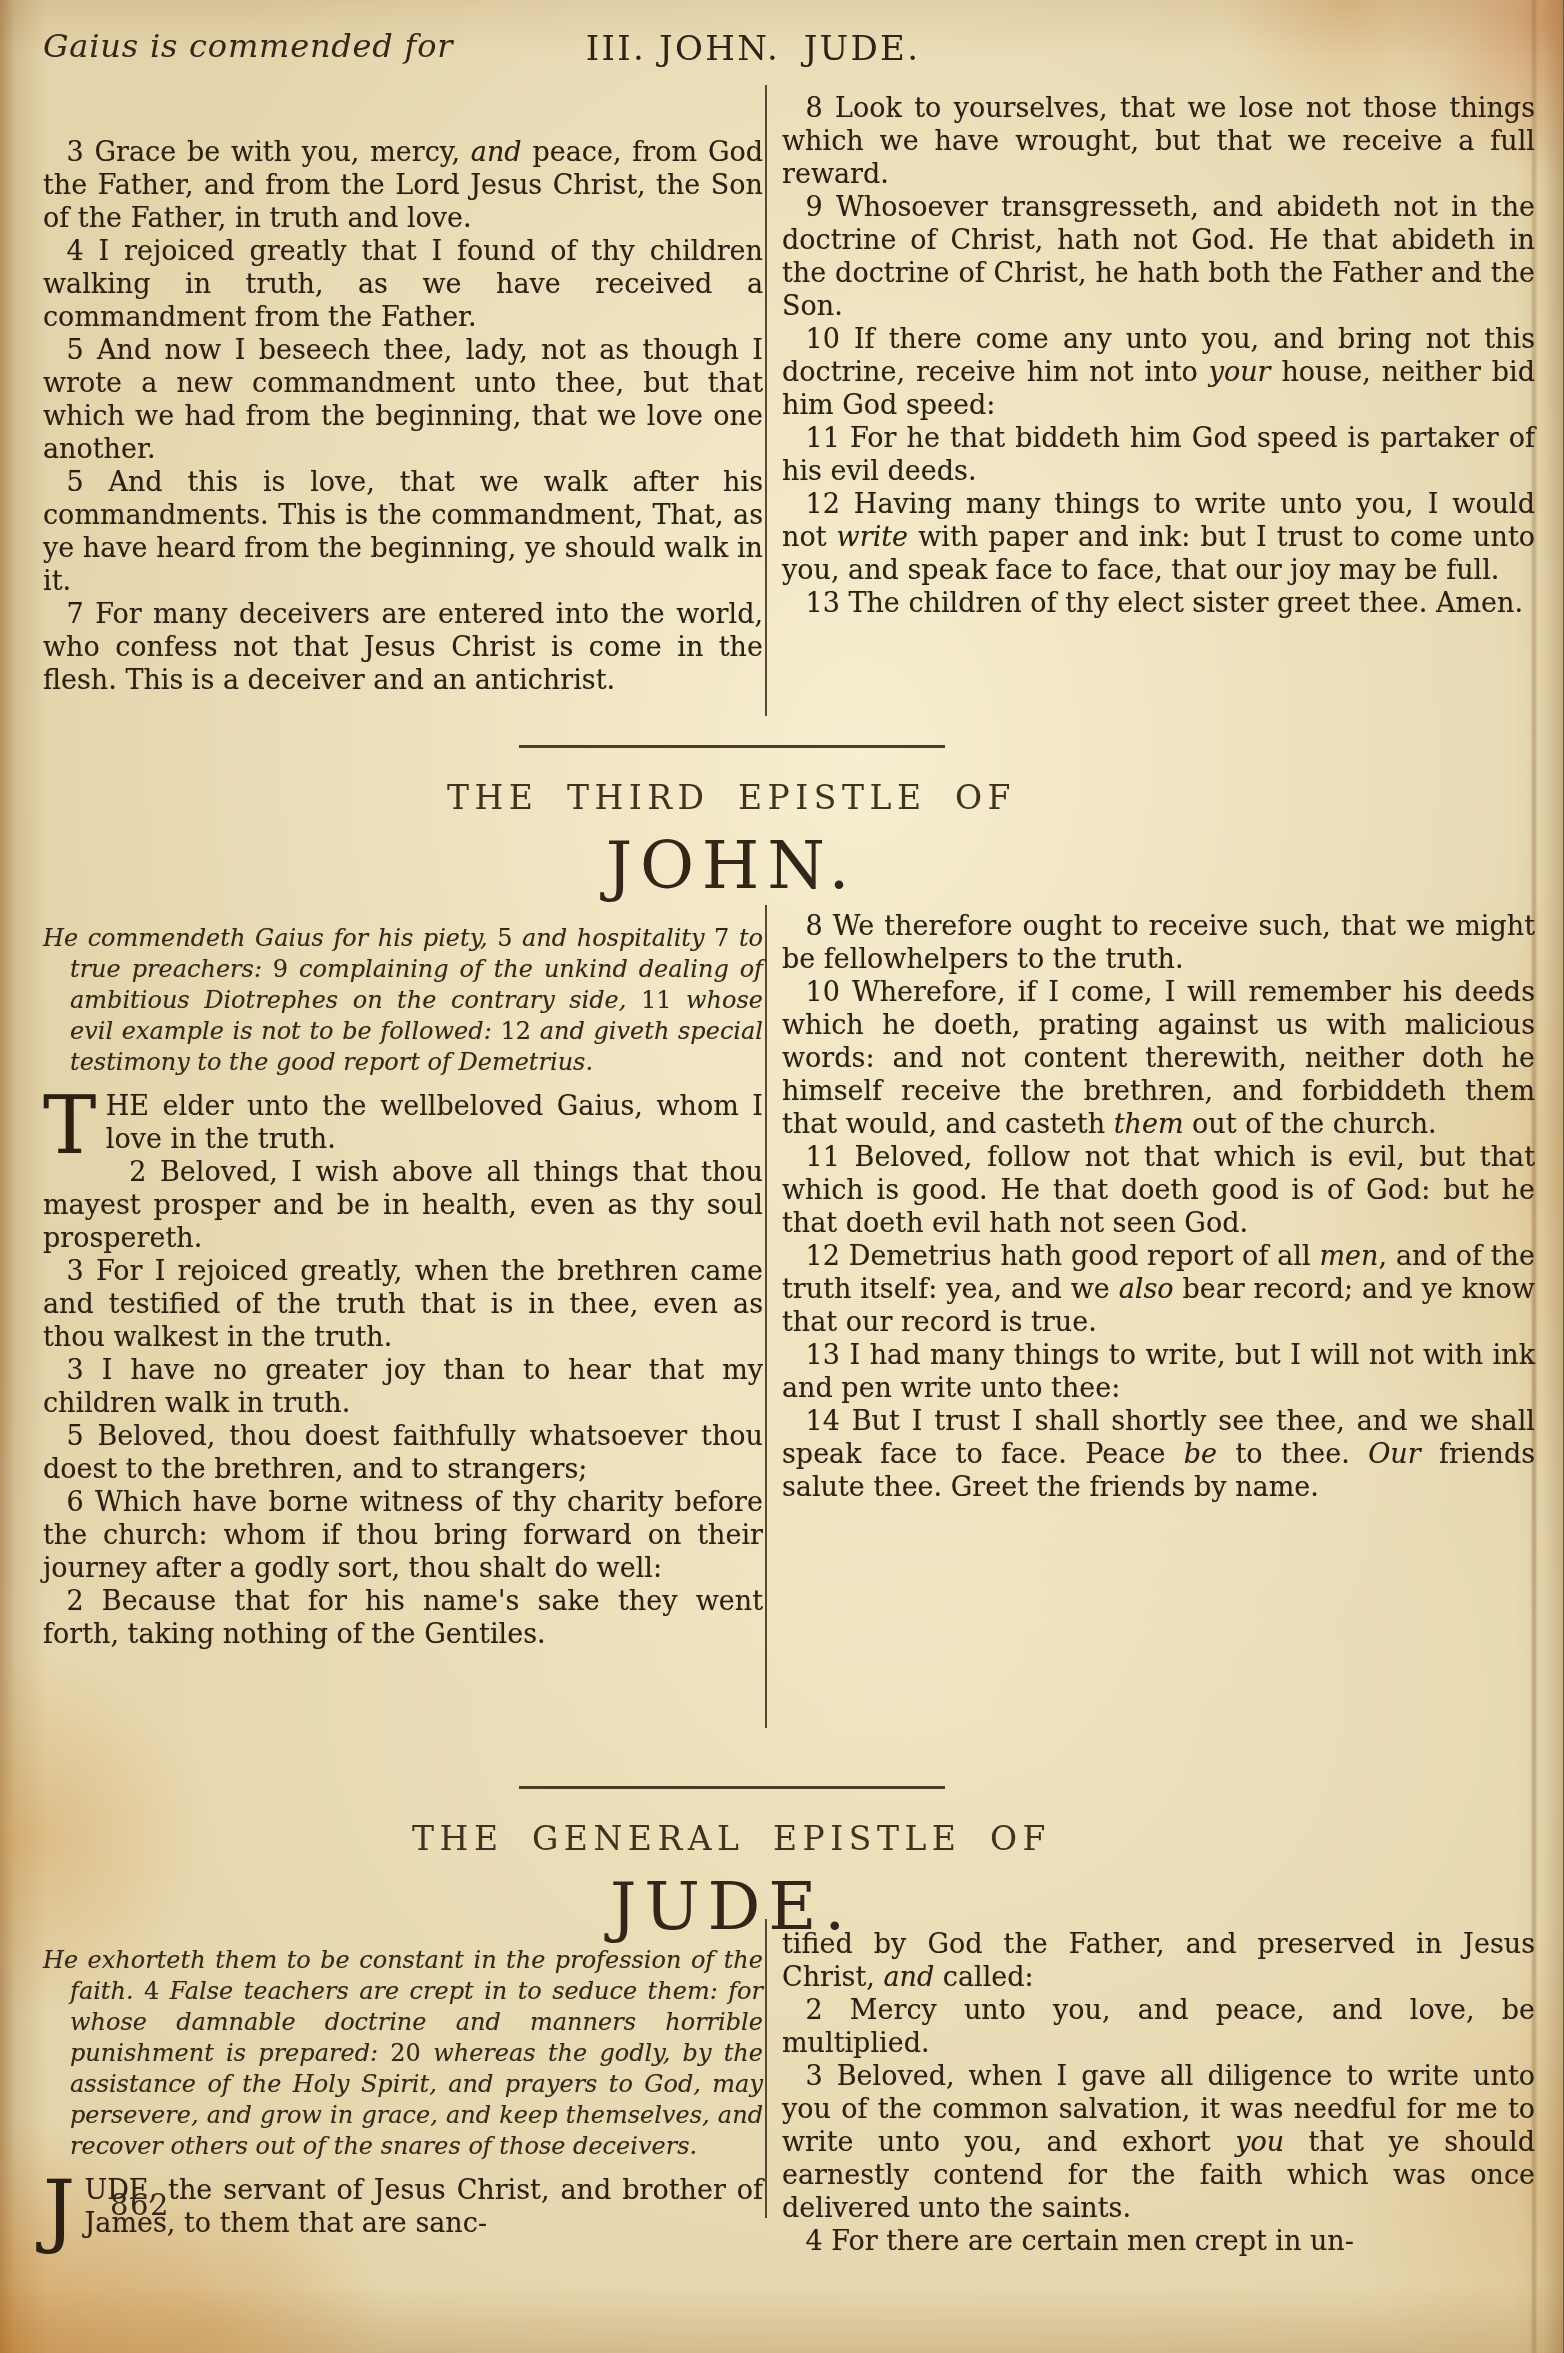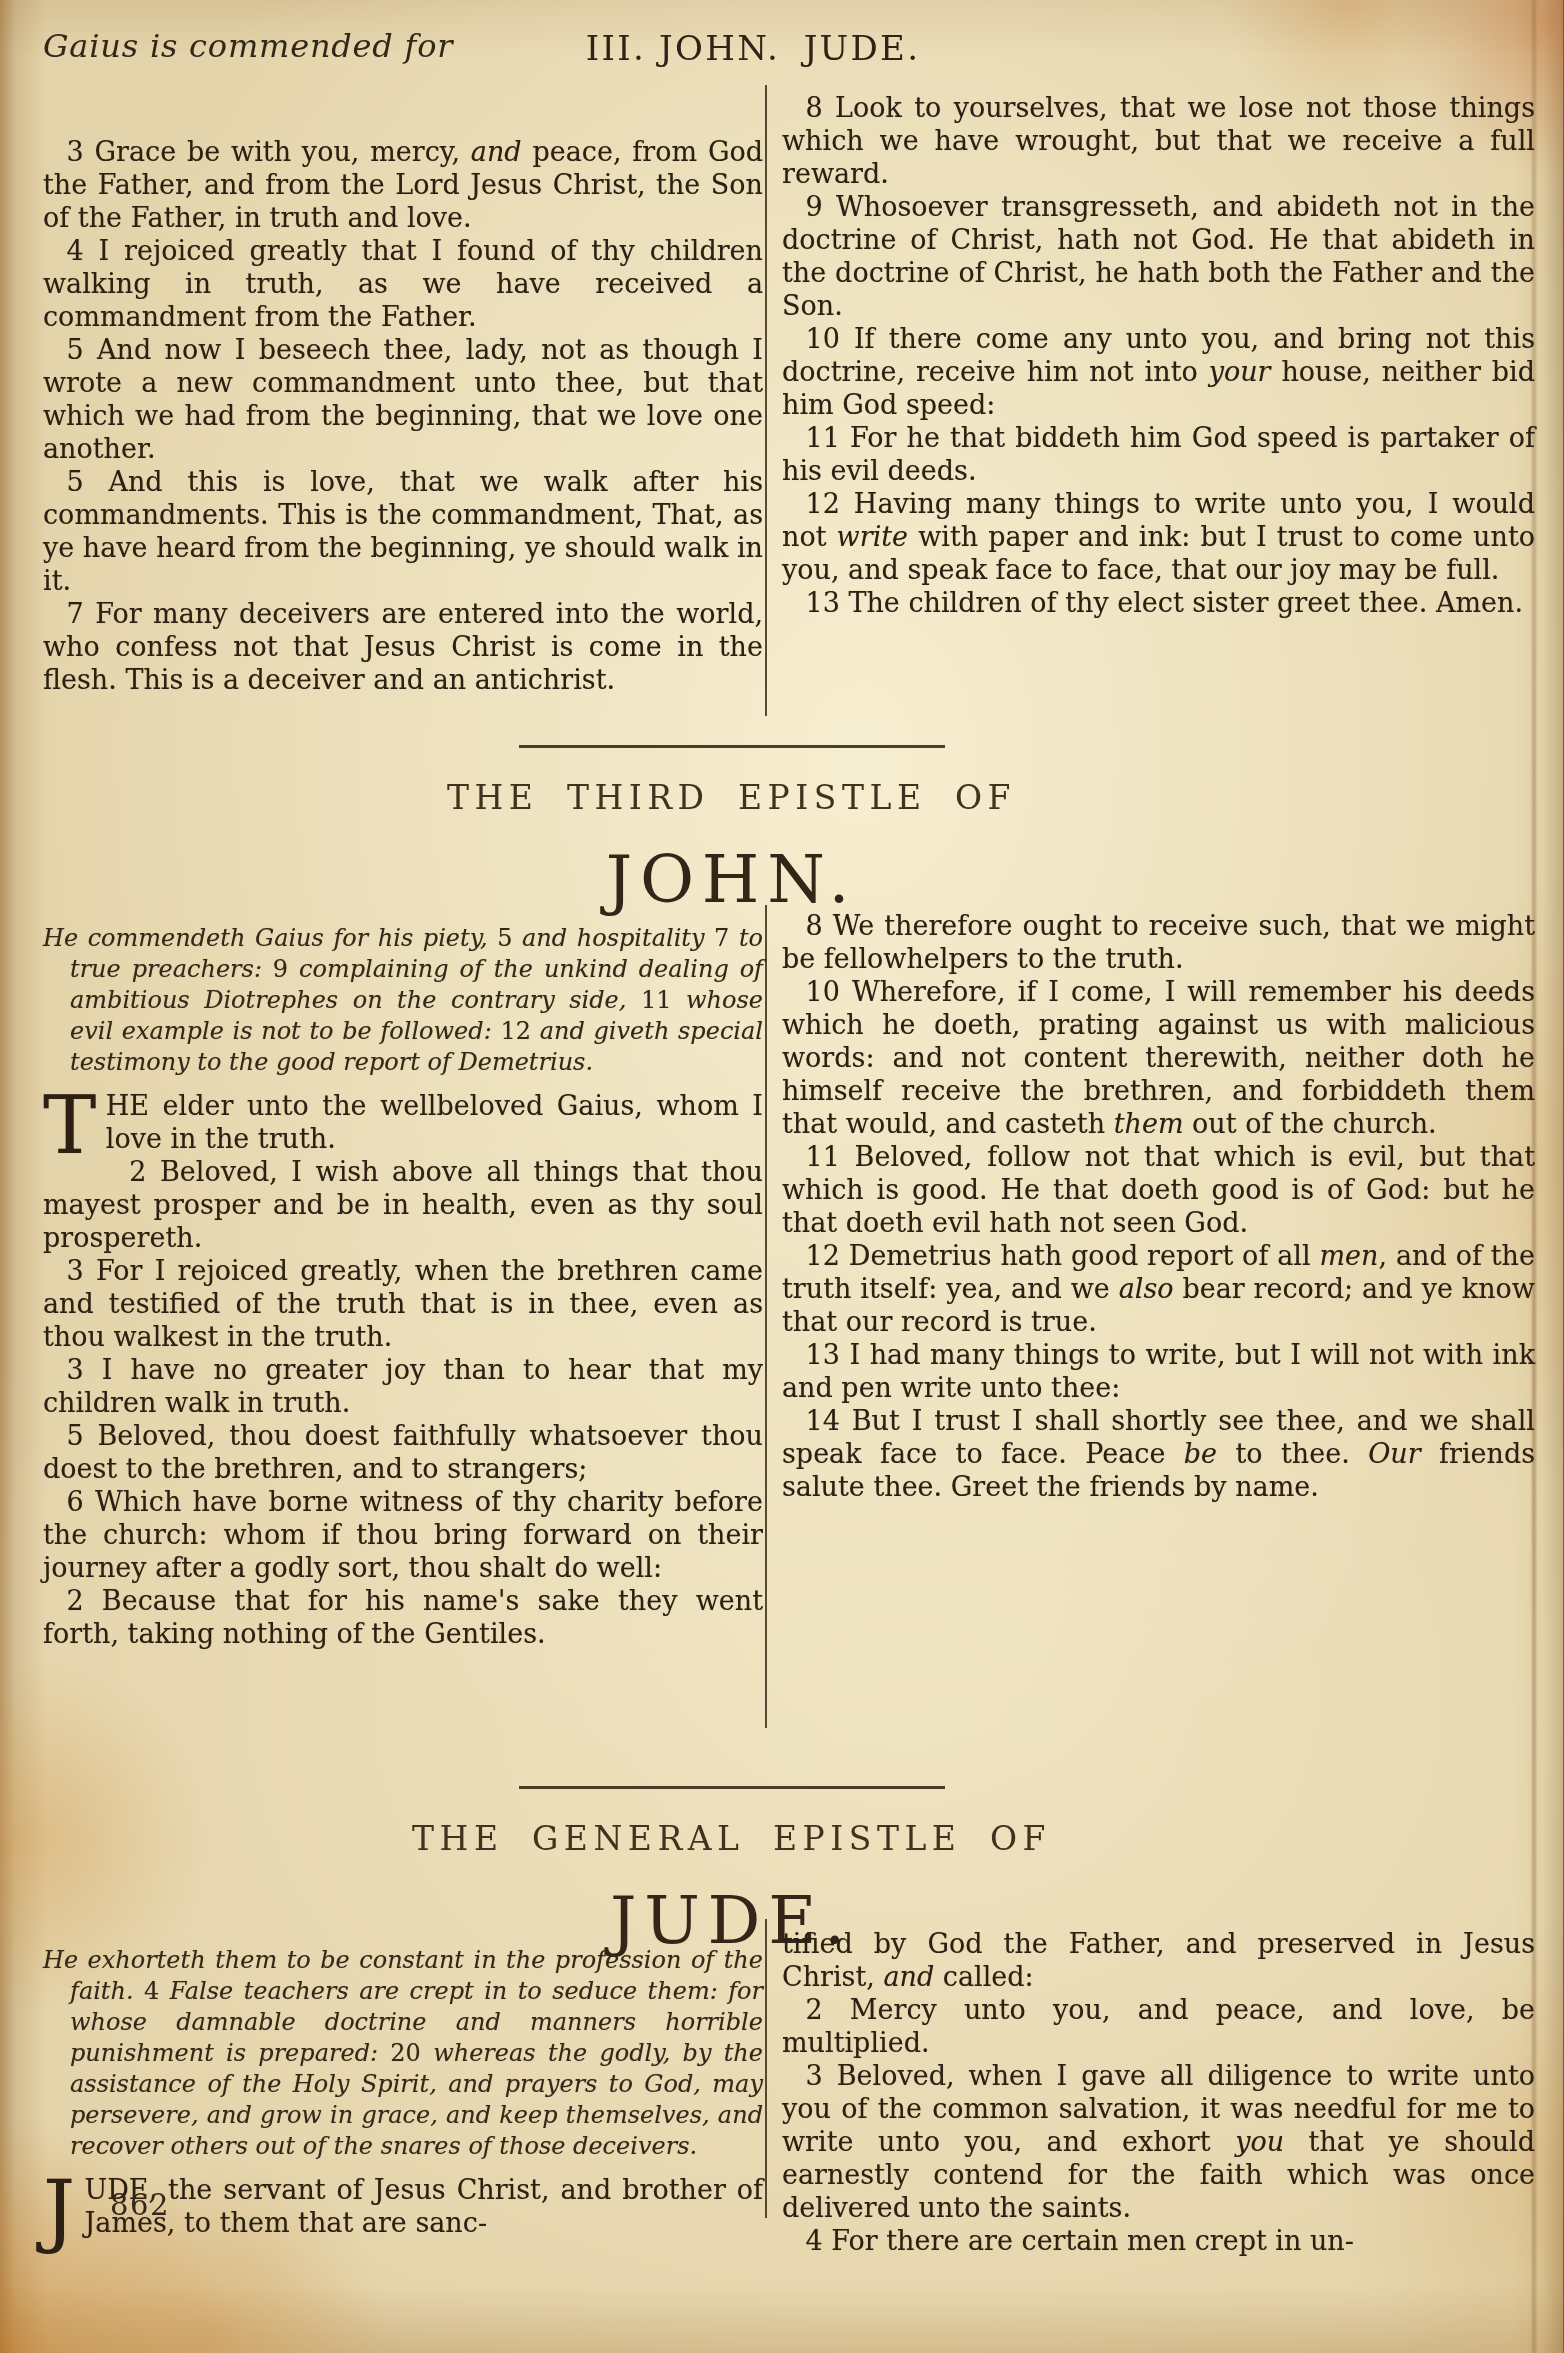--- a/index.html
+++ b/index.html
@@ -72,21 +72,21 @@
   .vrule-1{left:765px;top:85px;height:631px;}
   .vrule-2{left:765px;top:905px;height:823px;}
   .vrule-3{left:765px;top:1919px;height:299px;}
   
   .section-head{position:absolute;left:43px;width:1377px;text-align:center;color:#3a2c1a;}
   .section-head .rule{height:3.1px;width:426px;margin:0 auto;background:rgba(58,42,22,0.9);}
   .section-head .epistle-line{
     margin-top:30px;font-size:33px;letter-spacing:5.5px;word-spacing:12.5px;color:#41321f;
   }
   .section-head .book-line{
-    margin-top:24px;font-size:66px;letter-spacing:7.8px;color:#332619;
+    margin-top:10px;font-size:66px;letter-spacing:7.8px;color:#332619;
   }
   .head-3john{top:745px;}
   .head-jude{top:1786px;}
   
   .col-2john-left{left:43px;top:91px;width:720px;margin-top:44px;}
   .col-2john-right{left:782px;top:91px;width:753px;}
   .col-3john-left{left:43px;top:923px;width:720px;}
   .col-3john-right{left:782px;top:909px;width:753px;}
   .col-jude-left{left:43px;top:1945px;width:720px;}
   .col-jude-right{left:782px;top:1927px;width:753px;}

